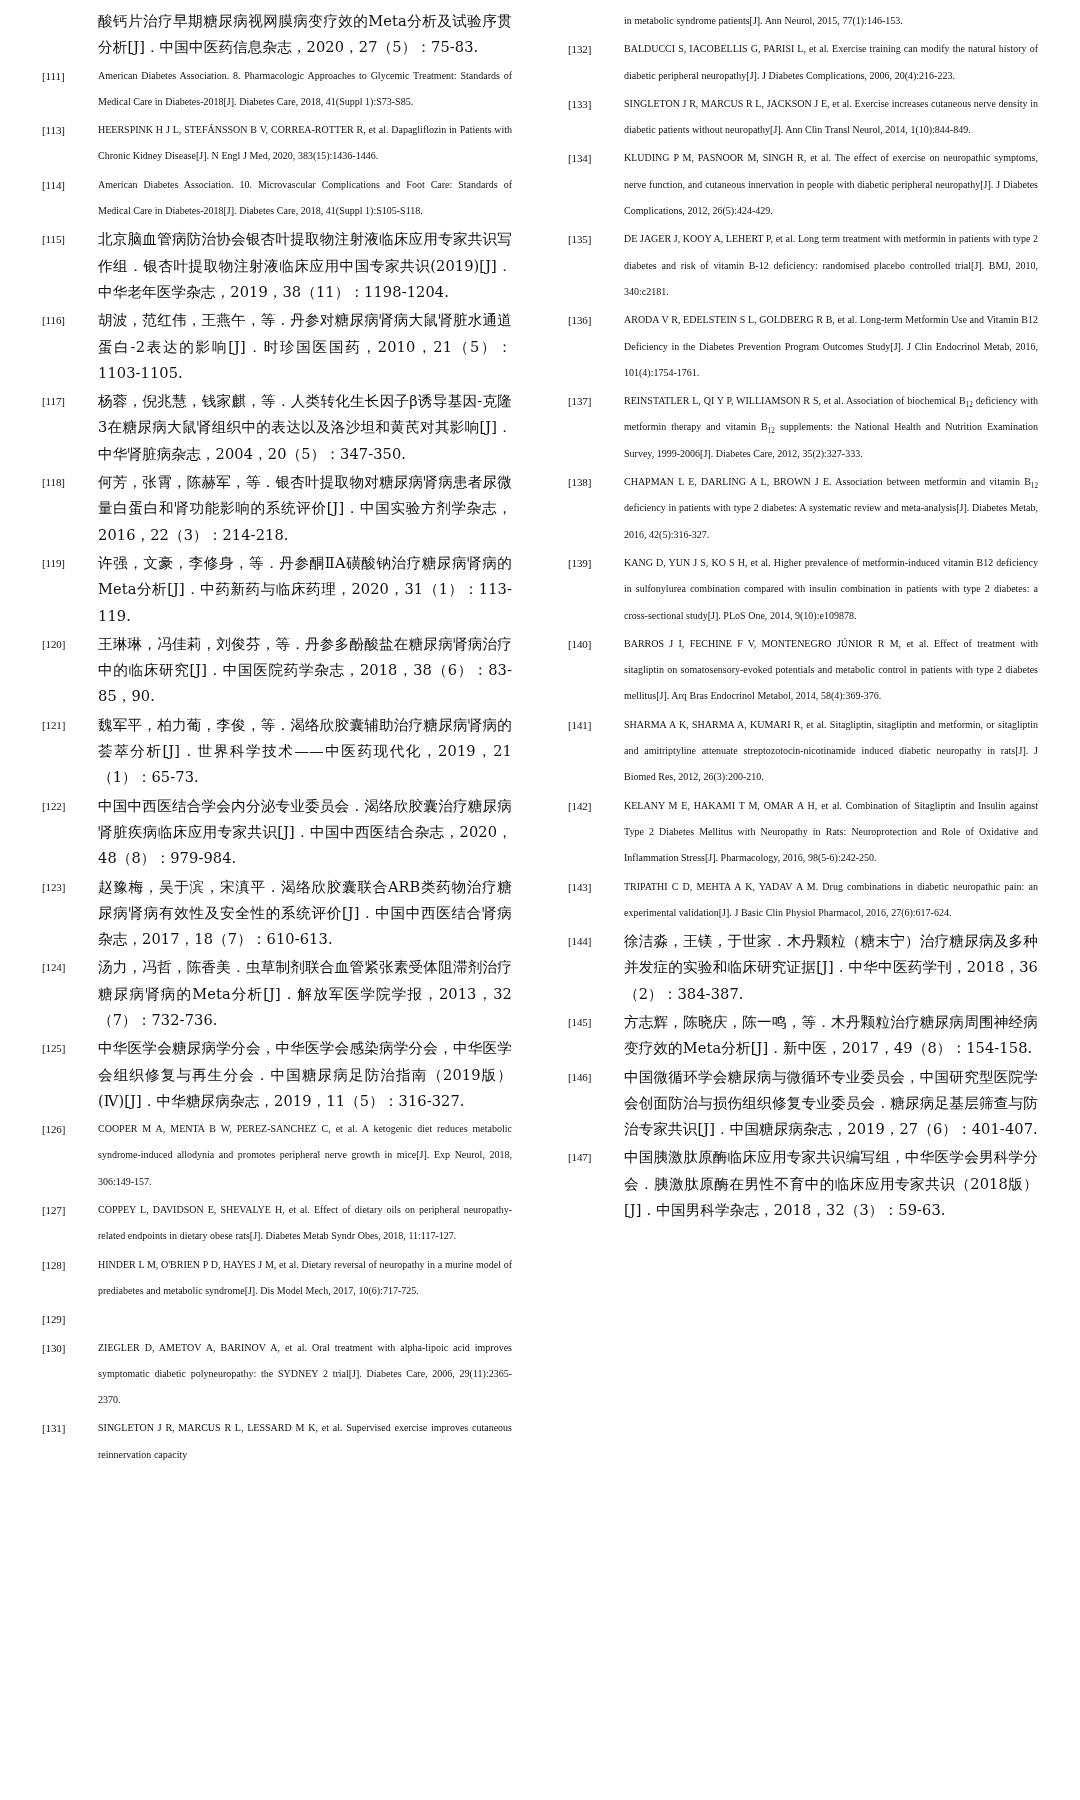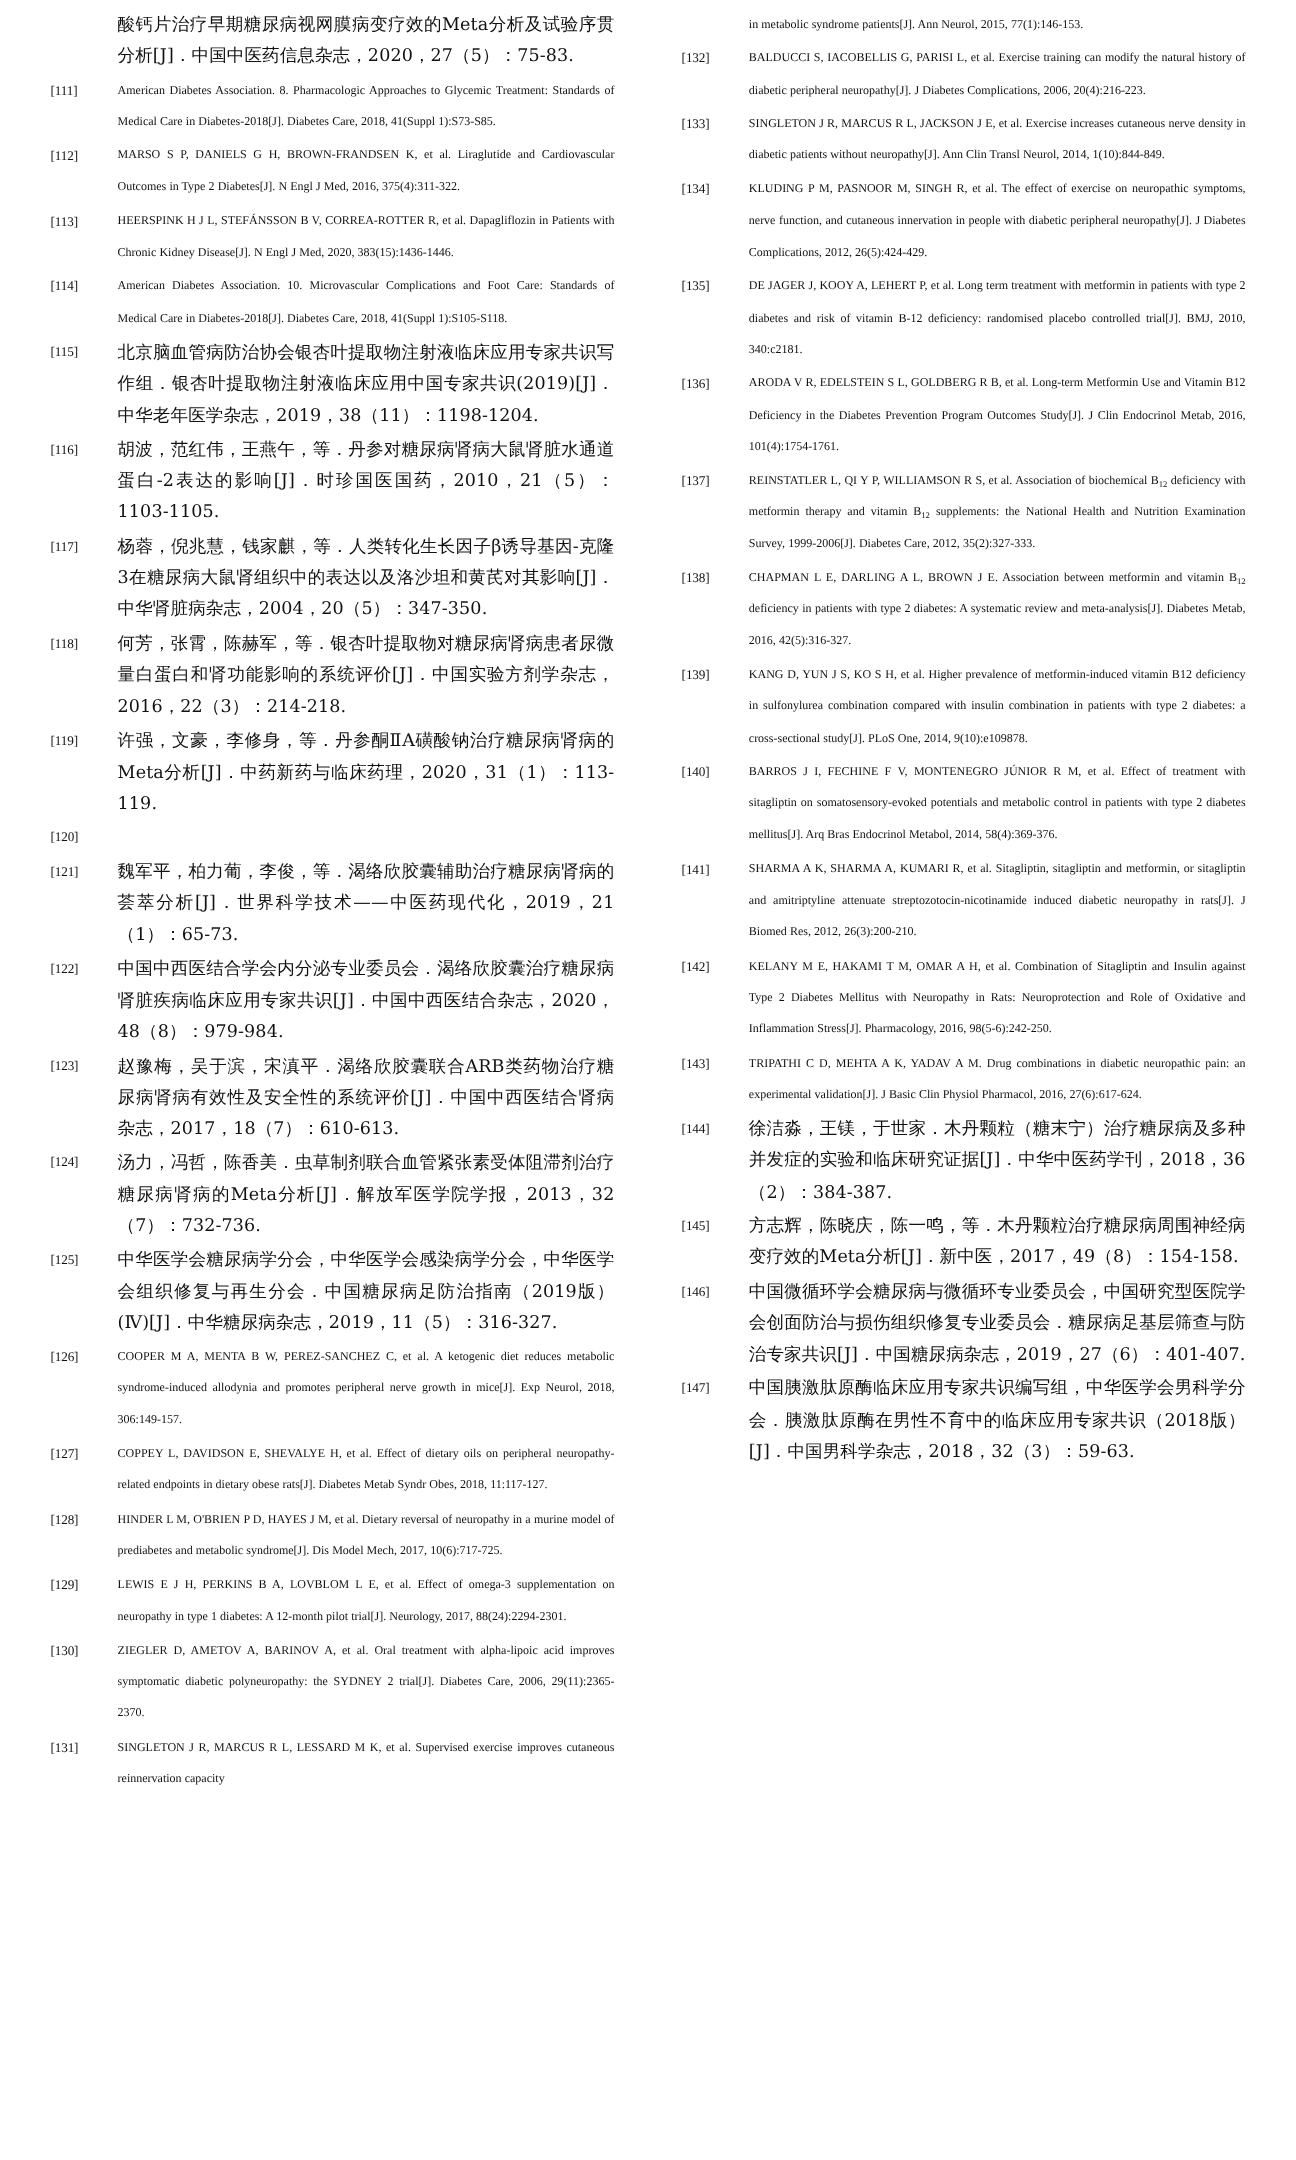--- a/index.html
+++ b/index.html
@@ -86,24 +86,20 @@
       <ol class="ref-list">
           <li class="ref runover">
             <span class="ref-num">&nbsp;</span>
             <span class="ref-body cjk-serif">酸钙片治疗早期糖尿病视网膜病变疗效的Meta分析及试验序贯分析[J]．中国中医药信息杂志，2020，27（5）：75-83.</span>
           </li>
           <li class="ref">
             <span class="ref-num">[111]</span>
             <span class="ref-body">American Diabetes Association. 8. Pharmacologic Approaches to Glycemic Treatment: Standards of Medical Care in Diabetes-2018[J]. Diabetes Care, 2018, 41(Suppl 1):S73-S85.</span>
           </li>
           <li class="ref">
-            <span class="ref-num">[112]</span>
-            <span class="ref-body">MARSO S P, DANIELS G H, BROWN-FRANDSEN K, et al. Liraglutide and Cardiovascular Outcomes in Type 2 Diabetes[J]. N Engl J Med, 2016, 375(4):311-322.</span>
-          </li>
-          <li class="ref">
             <span class="ref-num">[113]</span>
             <span class="ref-body">HEERSPINK H J L, STEFÁNSSON B V, CORREA-ROTTER R, et al. Dapagliflozin in Patients with Chronic Kidney Disease[J]. N Engl J Med, 2020, 383(15):1436-1446.</span>
           </li>
           <li class="ref">
             <span class="ref-num">[114]</span>
             <span class="ref-body">American Diabetes Association. 10. Microvascular Complications and Foot Care: Standards of Medical Care in Diabetes-2018[J]. Diabetes Care, 2018, 41(Suppl 1):S105-S118.</span>
           </li>
           <li class="ref">
             <span class="ref-num">[115]</span>
             <span class="ref-body cjk-serif">北京脑血管病防治协会银杏叶提取物注射液临床应用专家共识写作组．银杏叶提取物注射液临床应用中国专家共识(2019)[J]．中华老年医学杂志，2019，38（11）：1198-1204.</span>
@@ -119,20 +115,21 @@
           <li class="ref">
             <span class="ref-num">[118]</span>
             <span class="ref-body cjk-serif">何芳，张霄，陈赫军，等．银杏叶提取物对糖尿病肾病患者尿微量白蛋白和肾功能影响的系统评价[J]．中国实验方剂学杂志，2016，22（3）：214-218.</span>
           </li>
           <li class="ref">
             <span class="ref-num">[119]</span>
             <span class="ref-body cjk-serif">许强，文豪，李修身，等．丹参酮ⅡA磺酸钠治疗糖尿病肾病的Meta分析[J]．中药新药与临床药理，2020，31（1）：113-119.</span>
           </li>
           <li class="ref">
             <span class="ref-num">[120]</span>
+            <span class="ref-body cjk-serif">王琳琳，冯佳莉，刘俊芬，等．丹参多酚酸盐在糖尿病肾病治疗中的临床研究[J]．中国医院药学杂志，2018，38（6）：83-85，90.</span>
           </li>
           <li class="ref">
             <span class="ref-num">[121]</span>
             <span class="ref-body cjk-serif">魏军平，柏力葡，李俊，等．渴络欣胶囊辅助治疗糖尿病肾病的荟萃分析[J]．世界科学技术——中医药现代化，2019，21（1）：65-73.</span>
           </li>
           <li class="ref">
             <span class="ref-num">[122]</span>
             <span class="ref-body cjk-serif">中国中西医结合学会内分泌专业委员会．渴络欣胶囊治疗糖尿病肾脏疾病临床应用专家共识[J]．中国中西医结合杂志，2020，48（8）：979-984.</span>
           </li>
           <li class="ref">
@@ -154,21 +151,20 @@
           <li class="ref">
             <span class="ref-num">[127]</span>
             <span class="ref-body">COPPEY L, DAVIDSON E, SHEVALYE H, et al. Effect of dietary oils on peripheral neuropathy-related endpoints in dietary obese rats[J]. Diabetes Metab Syndr Obes, 2018, 11:117-127.</span>
           </li>
           <li class="ref">
             <span class="ref-num">[128]</span>
             <span class="ref-body">HINDER L M, O'BRIEN P D, HAYES J M, et al. Dietary reversal of neuropathy in a murine model of prediabetes and metabolic syndrome[J]. Dis Model Mech, 2017, 10(6):717-725.</span>
           </li>
           <li class="ref">
             <span class="ref-num">[129]</span>
-            <span class="ref-body">LEWIS E J H, PERKINS B A, LOVBLOM L E, et al. Effect of omega-3 supplementation on neuropathy in type 1 diabetes: A 12-month pilot trial[J]. Neurology, 2017, 88(24):2294-2301.</span>
           </li>
           <li class="ref">
             <span class="ref-num">[130]</span>
             <span class="ref-body">ZIEGLER D, AMETOV A, BARINOV A, et al. Oral treatment with alpha-lipoic acid improves symptomatic diabetic polyneuropathy: the SYDNEY 2 trial[J]. Diabetes Care, 2006, 29(11):2365-2370.</span>
           </li>
           <li class="ref">
             <span class="ref-num">[131]</span>
             <span class="ref-body">SINGLETON J R, MARCUS R L, LESSARD M K, et al. Supervised exercise improves cutaneous reinnervation capacity</span>
           </li>
         </ol>

